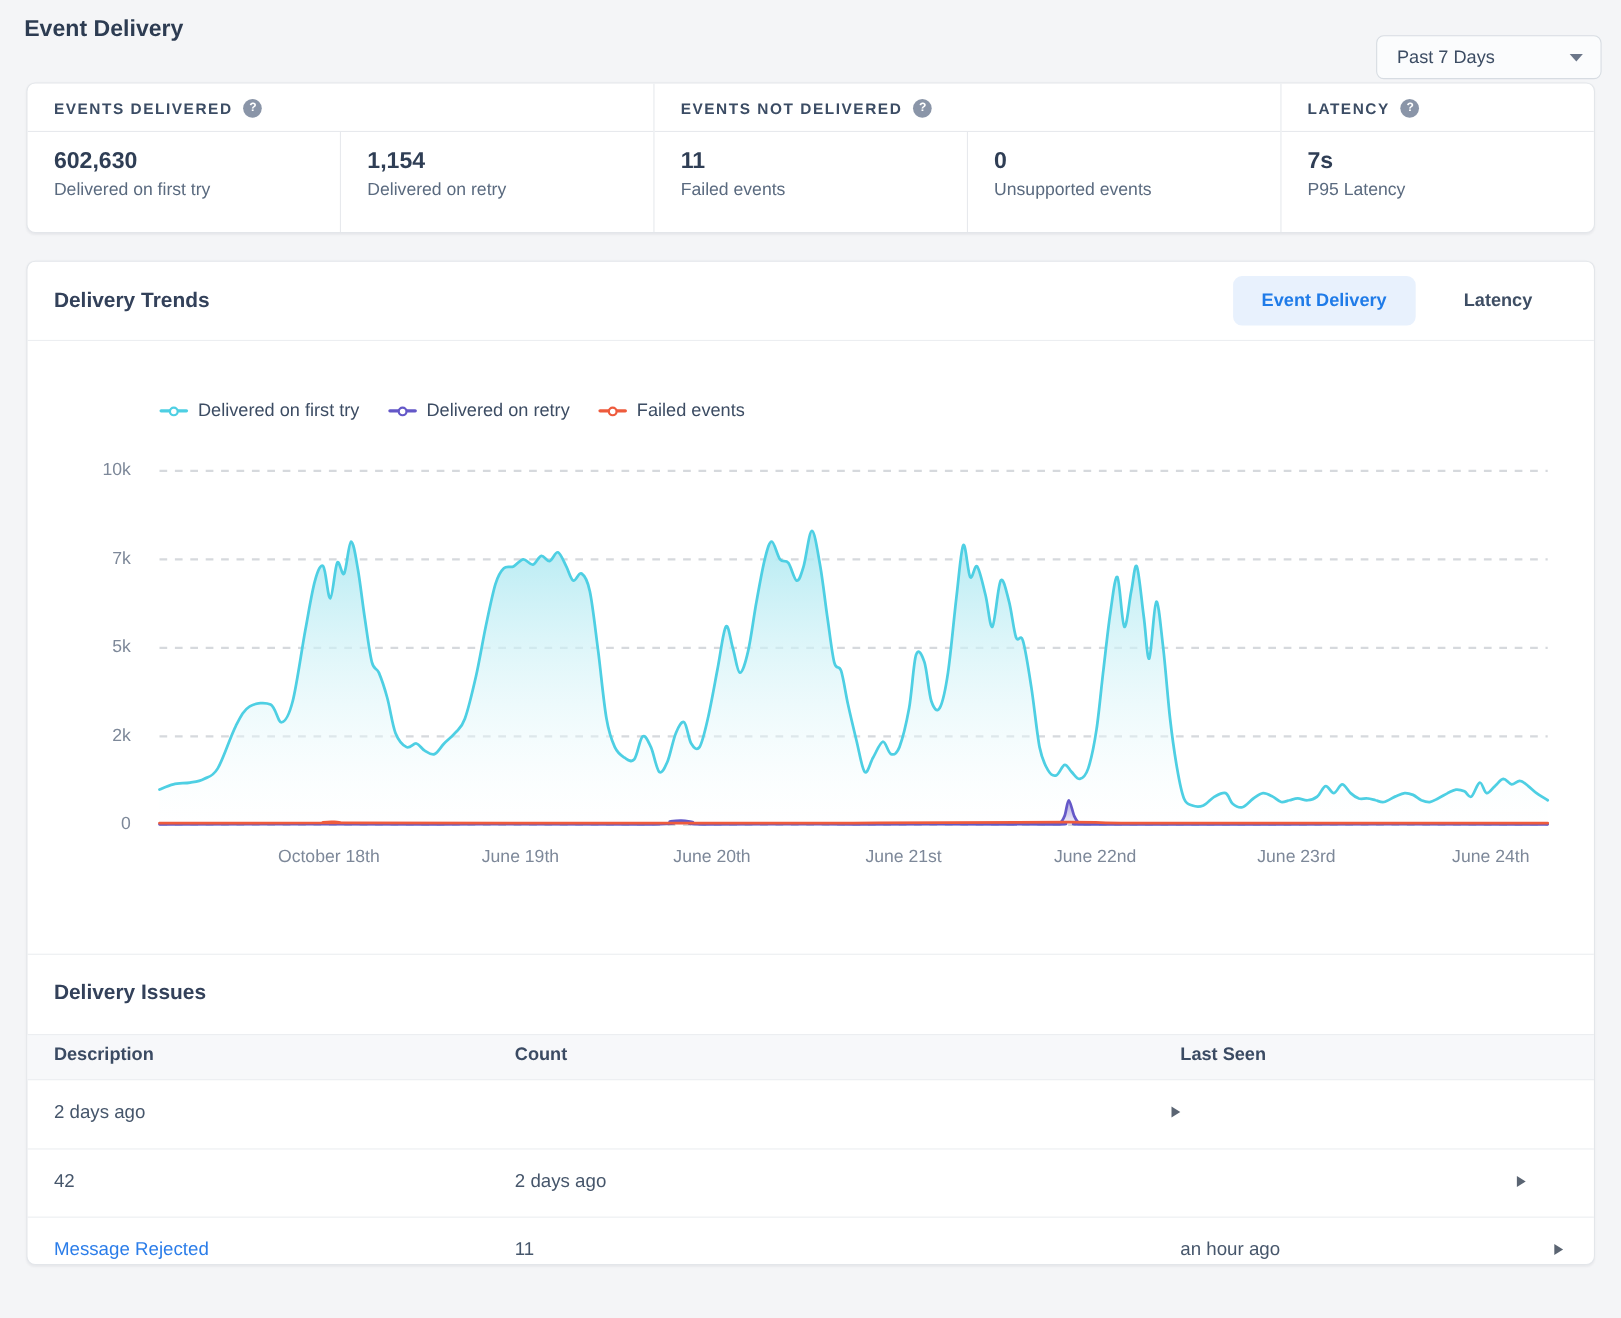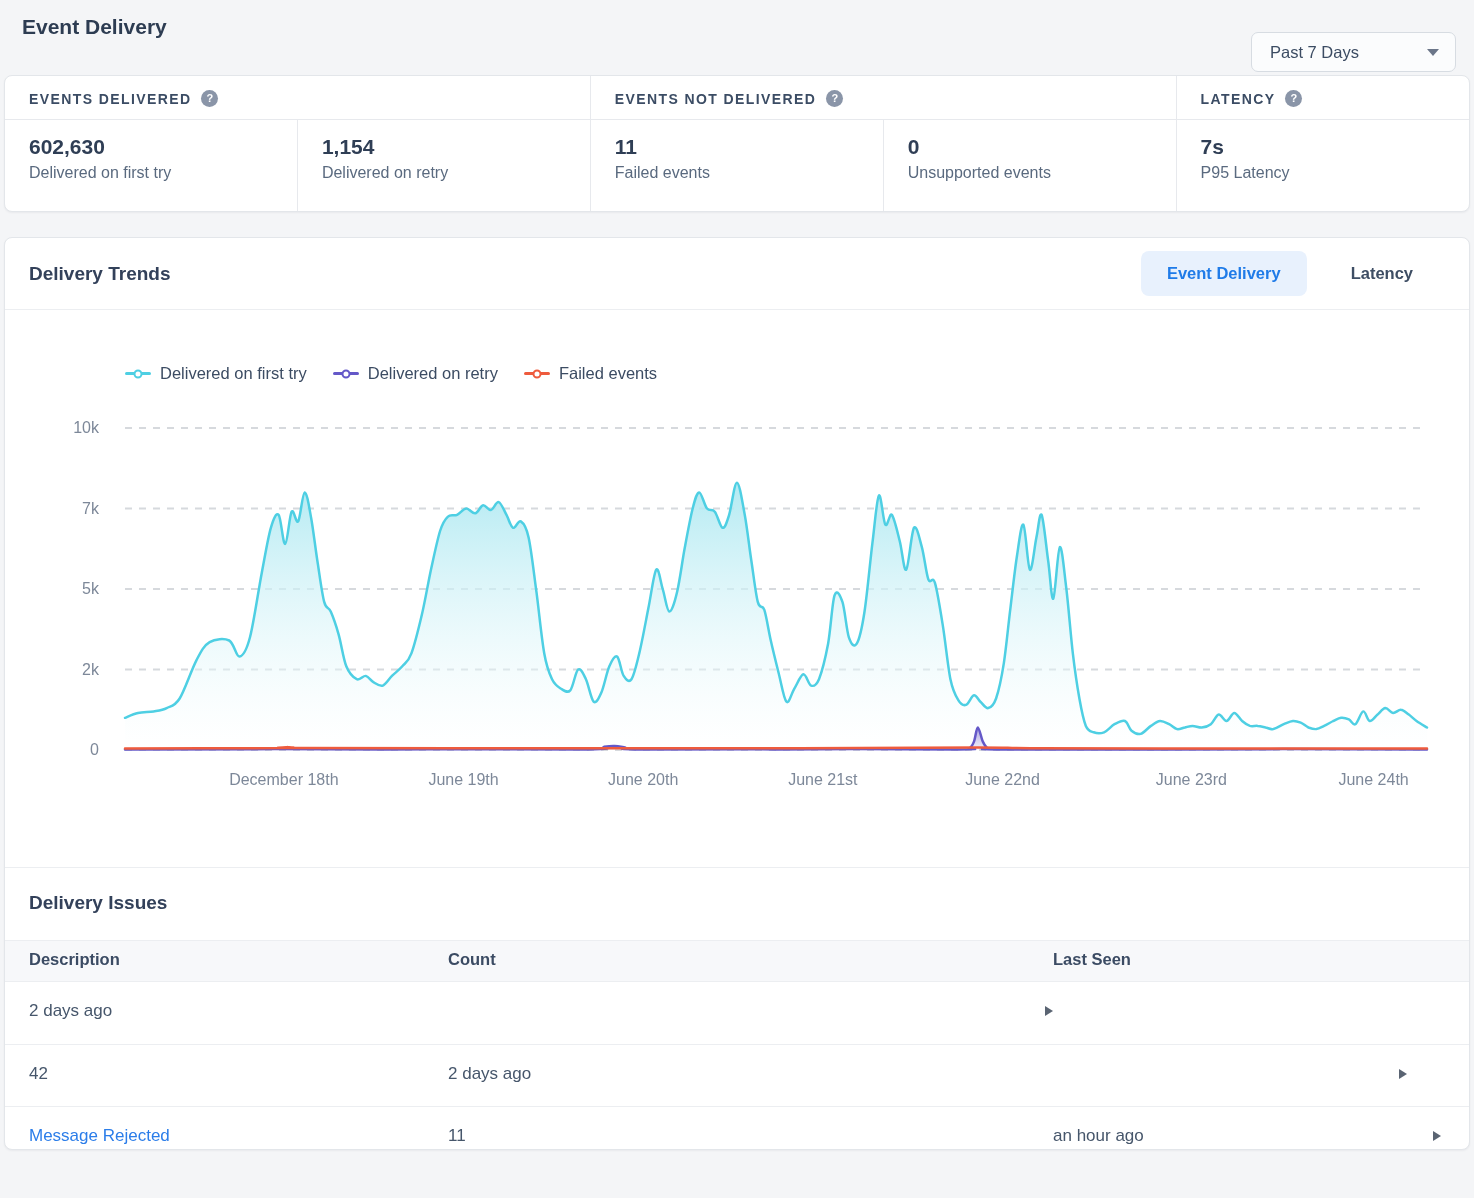--- a/index.html
+++ b/index.html
@@ -29,21 +29,21 @@
   .caret-down {
     width:0; height:0; margin-left:26px;
     border-left:6px solid transparent; border-right:6px solid transparent;
     border-top:7px solid #6b7689;
   }
 
   
   .card {
     background:#fff; border:1px solid #e3e6ea; border-radius:8px;
     box-shadow:0 1px 2px rgba(16,24,40,.05);
-    margin:0 4px;
+    margin:0 24px;
   }
 
   
   .stats-card { display:flex; height:137px; overflow:hidden; }
   .stat-group { display:flex; flex-direction:column; }
   .stat-group + .stat-group { border-left:1px solid #e7e9ed; }
   .stat-group-header {
     display:flex; align-items:center; gap:10px;
     padding:14px 24px 12px; border-bottom:1px solid #e7e9ed;
   }
@@ -242,21 +242,21 @@
               <line x1="0" x2="1272" y1="0" y2="0" stroke="#d6d9dd" stroke-width="2" stroke-dasharray="7 7" vector-effect="non-scaling-stroke"></line>
               <path d="M0.0,289.8C2.1,289.0 8.1,286.0 12.7,285.0C17.4,283.9 23.3,284.2 28.0,283.4C32.6,282.6 36.5,282.3 40.7,280.1C44.9,278.0 48.5,278.5 53.4,270.5C58.3,262.4 65.1,241.2 70.0,231.8C74.8,222.4 77.4,217.3 82.7,214.1C88.0,210.9 96.9,210.1 101.8,212.5C106.6,214.9 108.5,229.2 111.9,228.6C115.3,228.1 118.5,223.3 122.1,209.3C125.7,195.3 130.2,163.1 133.6,144.9C137.0,126.7 139.7,109.5 142.5,99.8C145.2,90.2 147.8,84.3 150.1,86.9C152.4,89.6 154.3,116.5 156.5,115.9C158.6,115.4 160.7,87.5 162.8,83.7C164.9,80.0 167.1,96.6 169.2,93.4C171.3,90.2 173.4,64.9 175.5,64.4C177.7,63.9 179.8,78.4 181.9,90.2C184.0,102.0 186.1,121.3 188.3,135.2C190.4,149.2 192.5,165.8 194.6,173.9C196.7,181.9 198.6,178.2 201.0,183.5C203.3,188.9 206.1,197.0 208.6,206.1C211.2,215.2 213.3,230.8 216.2,238.3C219.2,245.8 223.2,249.6 226.4,251.2C229.6,252.8 232.6,247.4 235.3,247.9C238.1,248.5 240.2,252.8 243.0,254.4C245.7,256.0 248.9,258.7 251.9,257.6C254.8,256.5 257.6,251.2 260.8,247.9C263.9,244.7 267.8,242.0 270.9,238.3C274.1,234.5 276.7,234.0 279.8,225.4C283.0,216.8 286.8,200.7 290.0,186.8C293.2,172.8 296.0,155.6 298.9,141.7C301.9,127.7 305.1,111.9 307.8,103.0C310.6,94.2 312.7,91.2 315.5,88.6C318.2,85.9 321.4,88.3 324.4,86.9C327.3,85.6 330.3,80.8 333.3,80.5C336.2,80.2 339.4,85.9 342.2,85.3C344.9,84.8 347.3,77.8 349.8,77.3C352.3,76.7 354.9,82.6 357.4,82.1C360.0,81.6 362.5,73.3 365.1,74.1C367.6,74.9 370.4,82.6 372.7,86.9C375.0,91.2 376.7,98.7 379.1,99.8C381.4,100.9 384.1,91.8 386.7,93.4C389.2,95.0 391.8,97.7 394.3,109.5C396.9,121.3 399.4,144.9 402.0,164.2C404.5,183.5 407.0,210.9 409.6,225.4C412.1,239.9 414.5,245.3 417.2,251.2C420.0,257.1 423.2,258.9 426.1,260.8C429.1,262.7 432.3,265.6 435.0,262.4C437.8,259.2 440.1,243.4 442.7,241.5C445.2,239.6 447.7,245.8 450.3,251.2C452.8,256.5 455.4,271.6 457.9,273.7C460.5,275.8 463.0,269.9 465.6,264.0C468.1,258.1 470.6,244.2 473.2,238.3C475.7,232.4 478.5,227.0 480.8,228.6C483.1,230.2 484.8,244.2 487.2,247.9C489.5,251.7 492.3,254.9 494.8,251.2C497.4,247.4 499.7,237.2 502.4,225.4C505.2,213.6 508.6,194.3 511.3,180.3C514.1,166.4 516.6,144.9 519.0,141.7C521.3,138.5 523.2,154.0 525.3,161.0C527.5,168.0 529.4,183.0 531.7,183.5C534.0,184.1 536.8,175.0 539.3,164.2C541.9,153.5 544.4,133.1 547.0,119.1C549.5,105.2 552.3,89.6 554.6,80.5C556.9,71.4 558.6,64.4 561.0,64.4C563.3,64.4 566.0,77.3 568.6,80.5C571.1,83.7 573.7,80.5 576.2,83.7C578.8,86.9 581.5,99.3 583.8,99.8C586.2,100.4 587.9,94.5 590.2,86.9C592.5,79.4 595.3,54.7 597.8,54.7C600.4,54.7 603.1,74.1 605.5,86.9C607.8,99.8 609.7,117.5 611.8,132.0C614.0,146.5 616.1,165.6 618.2,173.9C620.3,182.2 622.4,175.5 624.6,181.9C626.7,188.4 628.6,202.1 630.9,212.5C633.2,223.0 636.0,234.5 638.5,244.7C641.1,254.9 643.6,271.0 646.2,273.7C648.7,276.4 651.1,265.4 653.8,260.8C656.6,256.3 660.0,246.9 662.7,246.3C665.5,245.8 667.8,256.8 670.3,257.6C672.9,258.4 675.2,258.1 678.0,251.2C680.7,244.2 684.3,229.7 686.9,215.7C689.4,201.8 690.9,174.4 693.2,167.4C695.6,160.5 698.5,166.9 700.9,173.9C703.2,180.9 704.9,202.3 707.2,209.3C709.6,216.3 712.3,220.0 714.9,215.7C717.4,211.4 720.0,200.2 722.5,183.5C725.0,166.9 727.8,135.2 730.1,115.9C732.5,96.6 734.4,70.8 736.5,67.6C738.6,64.4 740.7,93.4 742.8,96.6C745.0,99.8 746.9,84.3 749.2,86.9C751.5,89.6 754.5,103.6 756.8,112.7C759.2,121.8 760.9,143.8 763.2,141.7C765.5,139.5 768.3,103.6 770.8,99.8C773.4,96.1 776.1,110.6 778.5,119.1C780.8,127.7 782.7,145.4 784.8,151.3C786.9,157.2 788.9,147.0 791.2,154.6C793.5,162.1 796.3,180.3 798.8,196.4C801.4,212.5 803.9,238.5 806.4,251.2C809.0,263.8 811.5,267.8 814.1,272.1C816.6,276.4 819.2,277.7 821.7,276.9C824.3,276.1 827.0,267.8 829.3,267.3C831.7,266.7 833.4,271.6 835.7,273.7C838.0,275.8 840.8,280.7 843.3,280.1C845.9,279.6 848.4,278.0 851.0,270.5C853.5,263.0 856.3,250.1 858.6,235.1C860.9,220.0 862.8,198.0 865.0,180.3C867.1,162.6 869.2,142.8 871.3,128.8C873.4,114.8 875.6,94.5 877.7,96.6C879.8,98.7 881.9,139.5 884.0,141.7C886.2,143.8 888.5,118.6 890.4,109.5C892.3,100.4 893.6,83.2 895.5,86.9C897.4,90.7 899.9,118.1 901.8,132.0C903.8,146.0 905.0,172.8 906.9,170.7C908.8,168.5 911.2,120.7 913.3,119.1C915.4,117.5 917.5,143.3 919.7,161.0C921.8,178.7 923.9,207.2 926.0,225.4C928.1,243.6 930.3,258.4 932.4,270.5C934.5,282.6 936.4,292.2 938.7,297.9C941.1,303.5 943.4,303.2 946.4,304.3C949.3,305.4 953.2,305.6 956.5,304.3C959.9,302.9 963.3,298.1 966.7,296.2C970.1,294.4 974.1,291.9 976.9,293.0C979.7,294.1 980.7,300.5 983.3,302.7C985.8,304.8 989.0,306.7 992.2,305.9C995.3,305.1 999.2,300.0 1002.3,297.9C1005.5,295.7 1008.3,293.3 1011.2,293.0C1014.2,292.8 1017.4,294.9 1020.1,296.2C1022.9,297.6 1025.2,300.5 1027.8,301.1C1030.3,301.6 1032.9,300.0 1035.4,299.5C1038.0,298.9 1040.3,297.9 1043.0,297.9C1045.8,297.9 1049.0,299.7 1051.9,299.5C1054.9,299.2 1058.1,298.4 1060.8,296.2C1063.6,294.1 1065.9,287.1 1068.5,286.6C1071.0,286.0 1073.6,293.3 1076.1,293.0C1078.7,292.8 1081.2,285.0 1083.7,285.0C1086.3,285.0 1088.8,290.9 1091.4,293.0C1093.9,295.2 1096.5,297.0 1099.0,297.9C1101.6,298.7 1104.1,297.6 1106.6,297.9C1109.2,298.1 1111.7,298.9 1114.3,299.5C1116.8,300.0 1118.9,301.6 1121.9,301.1C1124.9,300.5 1128.9,297.6 1132.1,296.2C1135.3,294.9 1138.2,293.3 1141.0,293.0C1143.7,292.8 1146.1,293.6 1148.6,294.6C1151.2,295.7 1153.7,298.4 1156.2,299.5C1158.8,300.5 1161.3,301.3 1163.9,301.1C1166.4,300.8 1168.8,299.2 1171.5,297.9C1174.3,296.5 1177.7,294.4 1180.4,293.0C1183.2,291.7 1185.5,290.1 1188.0,289.8C1190.6,289.5 1193.3,290.3 1195.7,291.4C1198.0,292.5 1199.7,297.6 1202.0,296.2C1204.4,294.9 1207.3,283.9 1209.7,283.4C1212.0,282.8 1213.7,292.5 1216.0,293.0C1218.4,293.6 1221.1,288.7 1223.7,286.6C1226.2,284.4 1228.8,280.4 1231.3,280.1C1233.8,279.9 1236.4,284.7 1238.9,285.0C1241.5,285.2 1244.0,281.5 1246.6,281.8C1249.1,282.0 1251.6,284.7 1254.2,286.6C1256.7,288.5 1258.9,290.9 1261.8,293.0C1264.8,295.2 1270.3,298.4 1272.0,299.5L1272.0,322 L0.0,322 Z" fill="url(#grad0)" stroke="none"></path>
               <path d="M0.0,289.8C2.1,289.0 8.1,286.0 12.7,285.0C17.4,283.9 23.3,284.2 28.0,283.4C32.6,282.6 36.5,282.3 40.7,280.1C44.9,278.0 48.5,278.5 53.4,270.5C58.3,262.4 65.1,241.2 70.0,231.8C74.8,222.4 77.4,217.3 82.7,214.1C88.0,210.9 96.9,210.1 101.8,212.5C106.6,214.9 108.5,229.2 111.9,228.6C115.3,228.1 118.5,223.3 122.1,209.3C125.7,195.3 130.2,163.1 133.6,144.9C137.0,126.7 139.7,109.5 142.5,99.8C145.2,90.2 147.8,84.3 150.1,86.9C152.4,89.6 154.3,116.5 156.5,115.9C158.6,115.4 160.7,87.5 162.8,83.7C164.9,80.0 167.1,96.6 169.2,93.4C171.3,90.2 173.4,64.9 175.5,64.4C177.7,63.9 179.8,78.4 181.9,90.2C184.0,102.0 186.1,121.3 188.3,135.2C190.4,149.2 192.5,165.8 194.6,173.9C196.7,181.9 198.6,178.2 201.0,183.5C203.3,188.9 206.1,197.0 208.6,206.1C211.2,215.2 213.3,230.8 216.2,238.3C219.2,245.8 223.2,249.6 226.4,251.2C229.6,252.8 232.6,247.4 235.3,247.9C238.1,248.5 240.2,252.8 243.0,254.4C245.7,256.0 248.9,258.7 251.9,257.6C254.8,256.5 257.6,251.2 260.8,247.9C263.9,244.7 267.8,242.0 270.9,238.3C274.1,234.5 276.7,234.0 279.8,225.4C283.0,216.8 286.8,200.7 290.0,186.8C293.2,172.8 296.0,155.6 298.9,141.7C301.9,127.7 305.1,111.9 307.8,103.0C310.6,94.2 312.7,91.2 315.5,88.6C318.2,85.9 321.4,88.3 324.4,86.9C327.3,85.6 330.3,80.8 333.3,80.5C336.2,80.2 339.4,85.9 342.2,85.3C344.9,84.8 347.3,77.8 349.8,77.3C352.3,76.7 354.9,82.6 357.4,82.1C360.0,81.6 362.5,73.3 365.1,74.1C367.6,74.9 370.4,82.6 372.7,86.9C375.0,91.2 376.7,98.7 379.1,99.8C381.4,100.9 384.1,91.8 386.7,93.4C389.2,95.0 391.8,97.7 394.3,109.5C396.9,121.3 399.4,144.9 402.0,164.2C404.5,183.5 407.0,210.9 409.6,225.4C412.1,239.9 414.5,245.3 417.2,251.2C420.0,257.1 423.2,258.9 426.1,260.8C429.1,262.7 432.3,265.6 435.0,262.4C437.8,259.2 440.1,243.4 442.7,241.5C445.2,239.6 447.7,245.8 450.3,251.2C452.8,256.5 455.4,271.6 457.9,273.7C460.5,275.8 463.0,269.9 465.6,264.0C468.1,258.1 470.6,244.2 473.2,238.3C475.7,232.4 478.5,227.0 480.8,228.6C483.1,230.2 484.8,244.2 487.2,247.9C489.5,251.7 492.3,254.9 494.8,251.2C497.4,247.4 499.7,237.2 502.4,225.4C505.2,213.6 508.6,194.3 511.3,180.3C514.1,166.4 516.6,144.9 519.0,141.7C521.3,138.5 523.2,154.0 525.3,161.0C527.5,168.0 529.4,183.0 531.7,183.5C534.0,184.1 536.8,175.0 539.3,164.2C541.9,153.5 544.4,133.1 547.0,119.1C549.5,105.2 552.3,89.6 554.6,80.5C556.9,71.4 558.6,64.4 561.0,64.4C563.3,64.4 566.0,77.3 568.6,80.5C571.1,83.7 573.7,80.5 576.2,83.7C578.8,86.9 581.5,99.3 583.8,99.8C586.2,100.4 587.9,94.5 590.2,86.9C592.5,79.4 595.3,54.7 597.8,54.7C600.4,54.7 603.1,74.1 605.5,86.9C607.8,99.8 609.7,117.5 611.8,132.0C614.0,146.5 616.1,165.6 618.2,173.9C620.3,182.2 622.4,175.5 624.6,181.9C626.7,188.4 628.6,202.1 630.9,212.5C633.2,223.0 636.0,234.5 638.5,244.7C641.1,254.9 643.6,271.0 646.2,273.7C648.7,276.4 651.1,265.4 653.8,260.8C656.6,256.3 660.0,246.9 662.7,246.3C665.5,245.8 667.8,256.8 670.3,257.6C672.9,258.4 675.2,258.1 678.0,251.2C680.7,244.2 684.3,229.7 686.9,215.7C689.4,201.8 690.9,174.4 693.2,167.4C695.6,160.5 698.5,166.9 700.9,173.9C703.2,180.9 704.9,202.3 707.2,209.3C709.6,216.3 712.3,220.0 714.9,215.7C717.4,211.4 720.0,200.2 722.5,183.5C725.0,166.9 727.8,135.2 730.1,115.9C732.5,96.6 734.4,70.8 736.5,67.6C738.6,64.4 740.7,93.4 742.8,96.6C745.0,99.8 746.9,84.3 749.2,86.9C751.5,89.6 754.5,103.6 756.8,112.7C759.2,121.8 760.9,143.8 763.2,141.7C765.5,139.5 768.3,103.6 770.8,99.8C773.4,96.1 776.1,110.6 778.5,119.1C780.8,127.7 782.7,145.4 784.8,151.3C786.9,157.2 788.9,147.0 791.2,154.6C793.5,162.1 796.3,180.3 798.8,196.4C801.4,212.5 803.9,238.5 806.4,251.2C809.0,263.8 811.5,267.8 814.1,272.1C816.6,276.4 819.2,277.7 821.7,276.9C824.3,276.1 827.0,267.8 829.3,267.3C831.7,266.7 833.4,271.6 835.7,273.7C838.0,275.8 840.8,280.7 843.3,280.1C845.9,279.6 848.4,278.0 851.0,270.5C853.5,263.0 856.3,250.1 858.6,235.1C860.9,220.0 862.8,198.0 865.0,180.3C867.1,162.6 869.2,142.8 871.3,128.8C873.4,114.8 875.6,94.5 877.7,96.6C879.8,98.7 881.9,139.5 884.0,141.7C886.2,143.8 888.5,118.6 890.4,109.5C892.3,100.4 893.6,83.2 895.5,86.9C897.4,90.7 899.9,118.1 901.8,132.0C903.8,146.0 905.0,172.8 906.9,170.7C908.8,168.5 911.2,120.7 913.3,119.1C915.4,117.5 917.5,143.3 919.7,161.0C921.8,178.7 923.9,207.2 926.0,225.4C928.1,243.6 930.3,258.4 932.4,270.5C934.5,282.6 936.4,292.2 938.7,297.9C941.1,303.5 943.4,303.2 946.4,304.3C949.3,305.4 953.2,305.6 956.5,304.3C959.9,302.9 963.3,298.1 966.7,296.2C970.1,294.4 974.1,291.9 976.9,293.0C979.7,294.1 980.7,300.5 983.3,302.7C985.8,304.8 989.0,306.7 992.2,305.9C995.3,305.1 999.2,300.0 1002.3,297.9C1005.5,295.7 1008.3,293.3 1011.2,293.0C1014.2,292.8 1017.4,294.9 1020.1,296.2C1022.9,297.6 1025.2,300.5 1027.8,301.1C1030.3,301.6 1032.9,300.0 1035.4,299.5C1038.0,298.9 1040.3,297.9 1043.0,297.9C1045.8,297.9 1049.0,299.7 1051.9,299.5C1054.9,299.2 1058.1,298.4 1060.8,296.2C1063.6,294.1 1065.9,287.1 1068.5,286.6C1071.0,286.0 1073.6,293.3 1076.1,293.0C1078.7,292.8 1081.2,285.0 1083.7,285.0C1086.3,285.0 1088.8,290.9 1091.4,293.0C1093.9,295.2 1096.5,297.0 1099.0,297.9C1101.6,298.7 1104.1,297.6 1106.6,297.9C1109.2,298.1 1111.7,298.9 1114.3,299.5C1116.8,300.0 1118.9,301.6 1121.9,301.1C1124.9,300.5 1128.9,297.6 1132.1,296.2C1135.3,294.9 1138.2,293.3 1141.0,293.0C1143.7,292.8 1146.1,293.6 1148.6,294.6C1151.2,295.7 1153.7,298.4 1156.2,299.5C1158.8,300.5 1161.3,301.3 1163.9,301.1C1166.4,300.8 1168.8,299.2 1171.5,297.9C1174.3,296.5 1177.7,294.4 1180.4,293.0C1183.2,291.7 1185.5,290.1 1188.0,289.8C1190.6,289.5 1193.3,290.3 1195.7,291.4C1198.0,292.5 1199.7,297.6 1202.0,296.2C1204.4,294.9 1207.3,283.9 1209.7,283.4C1212.0,282.8 1213.7,292.5 1216.0,293.0C1218.4,293.6 1221.1,288.7 1223.7,286.6C1226.2,284.4 1228.8,280.4 1231.3,280.1C1233.8,279.9 1236.4,284.7 1238.9,285.0C1241.5,285.2 1244.0,281.5 1246.6,281.8C1249.1,282.0 1251.6,284.7 1254.2,286.6C1256.7,288.5 1258.9,290.9 1261.8,293.0C1264.8,295.2 1270.3,298.4 1272.0,299.5" fill="none" stroke="#4ecfe3" stroke-width="2.5" stroke-linejoin="round" stroke-linecap="round" vector-effect="non-scaling-stroke"></path>
               <path d="M0.0,321.4C42.4,321.0 179.1,321.0 254.4,321.4C329.7,321.0 415.9,321.0 451.6,321.4C487.2,320.9 463.6,319.3 468.1,318.8C472.5,318.2 474.9,318.0 478.3,318.1C481.7,318.2 485.1,318.9 488.4,319.4C491.8,320.0 474.0,321.0 498.6,321.4C523.2,321.0 583.4,321.0 636.0,321.4C688.6,321.0 782.7,321.0 814.1,321.4C845.5,321.0 821.7,321.0 824.3,320.7C826.8,319.5 827.9,317.5 829.3,313.9C830.8,310.4 831.7,299.5 833.2,299.5C834.6,299.5 836.6,310.4 838.2,313.9C839.9,317.5 841.0,319.5 843.3,320.7C845.7,321.0 823.2,321.0 852.2,321.4C881.3,321.0 947.6,321.0 1017.6,321.4C1087.6,321.0 1229.6,321.0 1272.0,321.4L1272.0,322 L0.0,322 Z" fill="url(#grad1)" stroke="none"></path>
               <path d="M0.0,321.4C42.4,321.0 179.1,321.0 254.4,321.4C329.7,321.0 415.9,321.0 451.6,321.4C487.2,320.9 463.6,319.3 468.1,318.8C472.5,318.2 474.9,318.0 478.3,318.1C481.7,318.2 485.1,318.9 488.4,319.4C491.8,320.0 474.0,321.0 498.6,321.4C523.2,321.0 583.4,321.0 636.0,321.4C688.6,321.0 782.7,321.0 814.1,321.4C845.5,321.0 821.7,321.0 824.3,320.7C826.8,319.5 827.9,317.5 829.3,313.9C830.8,310.4 831.7,299.5 833.2,299.5C834.6,299.5 836.6,310.4 838.2,313.9C839.9,317.5 841.0,319.5 843.3,320.7C845.7,321.0 823.2,321.0 852.2,321.4C881.3,321.0 947.6,321.0 1017.6,321.4C1087.6,321.0 1229.6,321.0 1272.0,321.4" fill="none" stroke="#6458c8" stroke-width="2.5" stroke-linejoin="round" stroke-linecap="round" vector-effect="non-scaling-stroke"></path>
               <path d="M0.0,320.4C25.4,320.3 126.1,320.3 152.6,320.1C179.1,319.9 156.5,319.1 159.0,319.1C161.5,319.1 130.8,319.9 167.9,320.1C205.0,320.3 303.6,320.2 381.6,320.2C459.6,320.3 560.7,320.4 636.0,320.2C711.3,320.1 790.8,319.4 833.2,319.4C875.6,319.4 849.1,320.1 890.4,320.2C931.7,320.4 1017.6,320.4 1081.2,320.4C1144.8,320.4 1240.2,320.4 1272.0,320.4" fill="none" stroke="#ee5b3d" stroke-width="2.5" stroke-linejoin="round" stroke-linecap="round" vector-effect="non-scaling-stroke"></path>
             </svg>
           </div>
       </div>
       <div class="x-axis" id="xaxis">
-          <span class="x-tick" style="left: 12.2%;">December 18th</span>
+          <span class="x-tick" style="left: 12.2%;">October 18th</span>
           <span class="x-tick" style="left: 26%;">June 19th</span>
           <span class="x-tick" style="left: 39.8%;">June 20th</span>
           <span class="x-tick" style="left: 53.6%;">June 21st</span>
           <span class="x-tick" style="left: 67.4%;">June 22nd</span>
           <span class="x-tick" style="left: 81.9%;">June 23rd</span>
           <span class="x-tick" style="left: 95.9%;">June 24th</span>
         </div>
     </div>
 
     <div class="issues-section">

